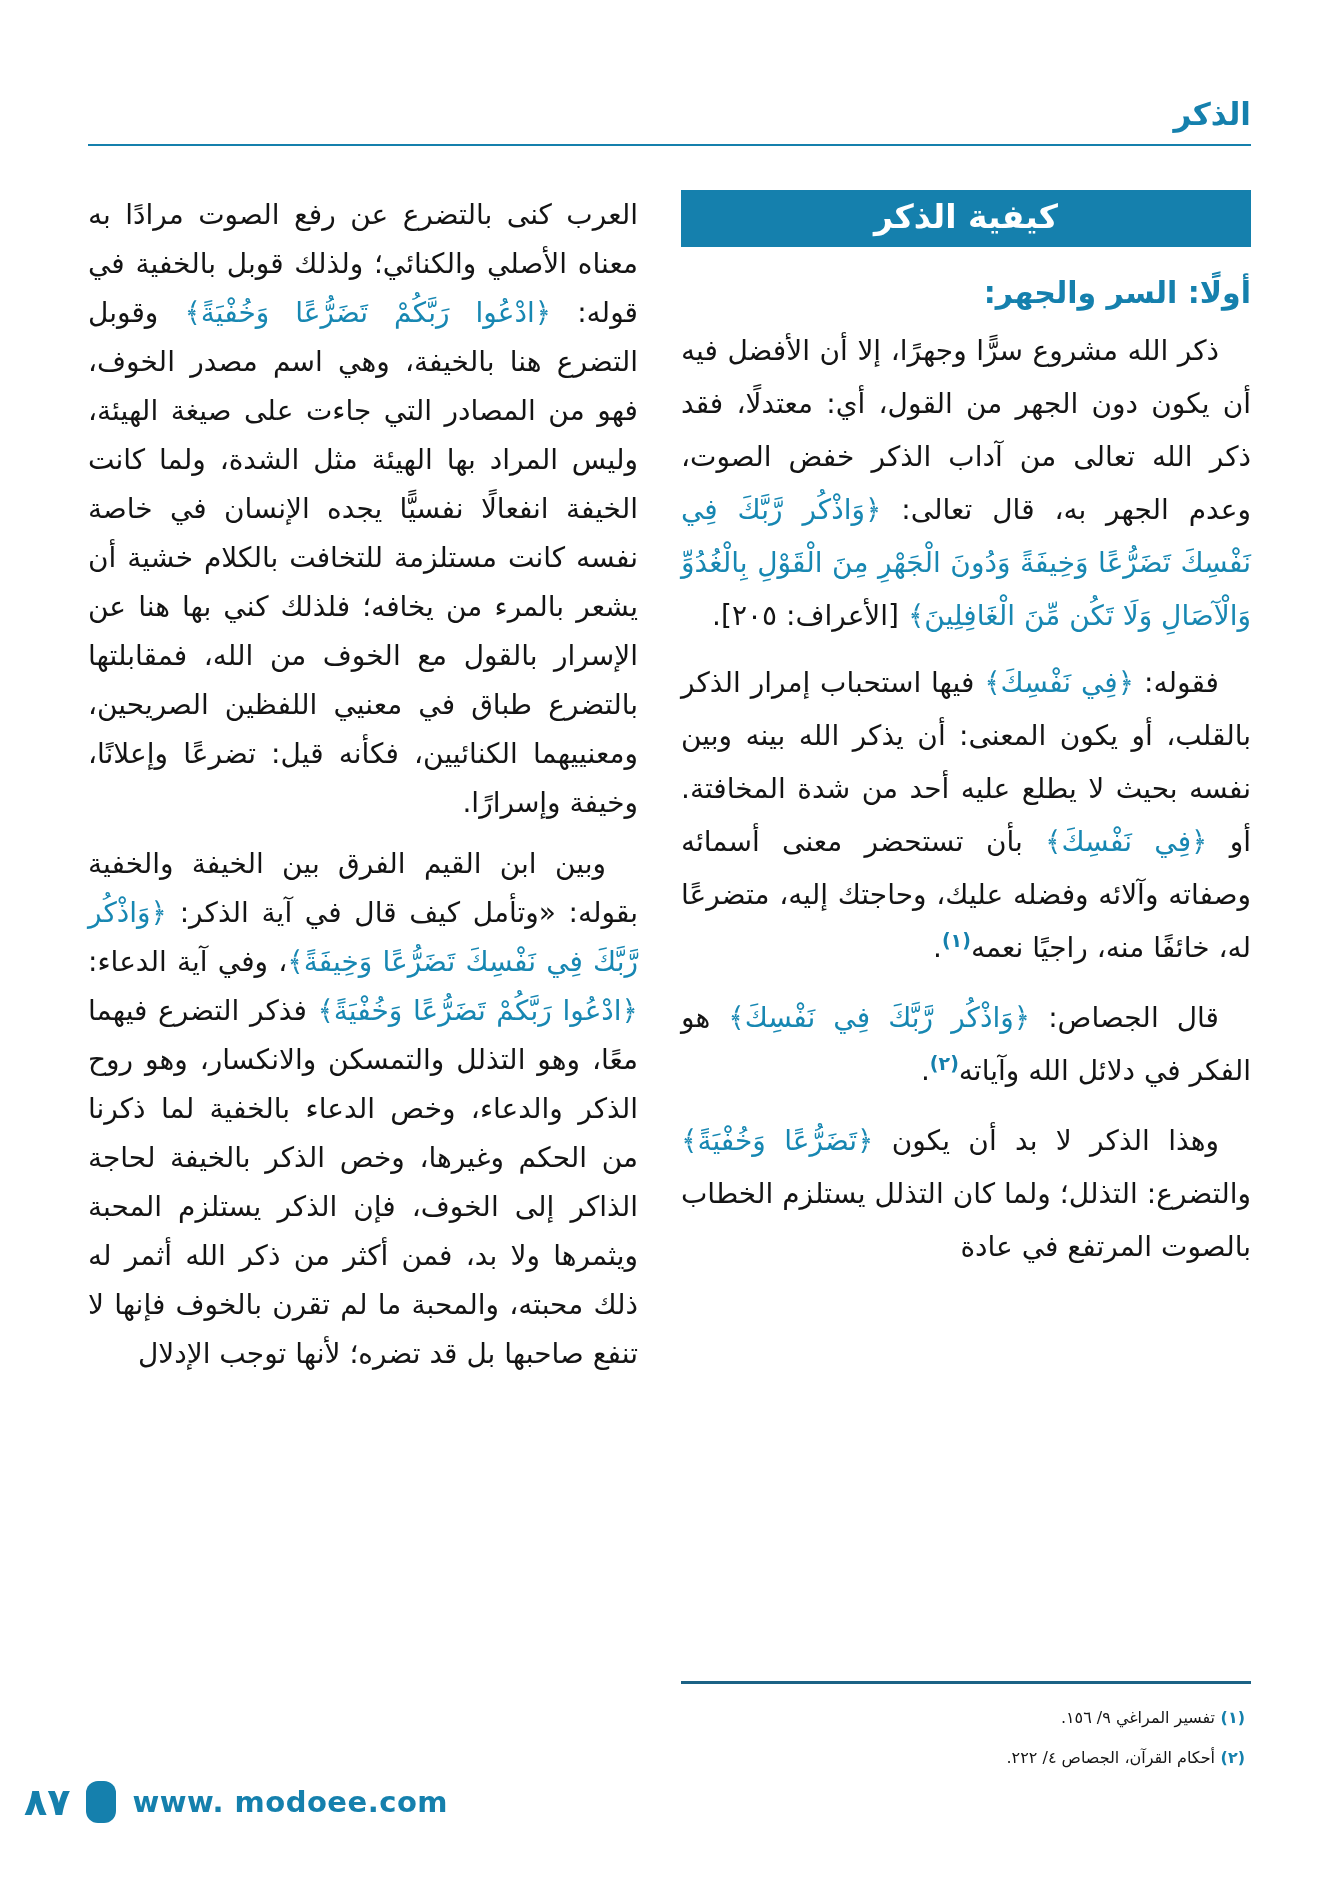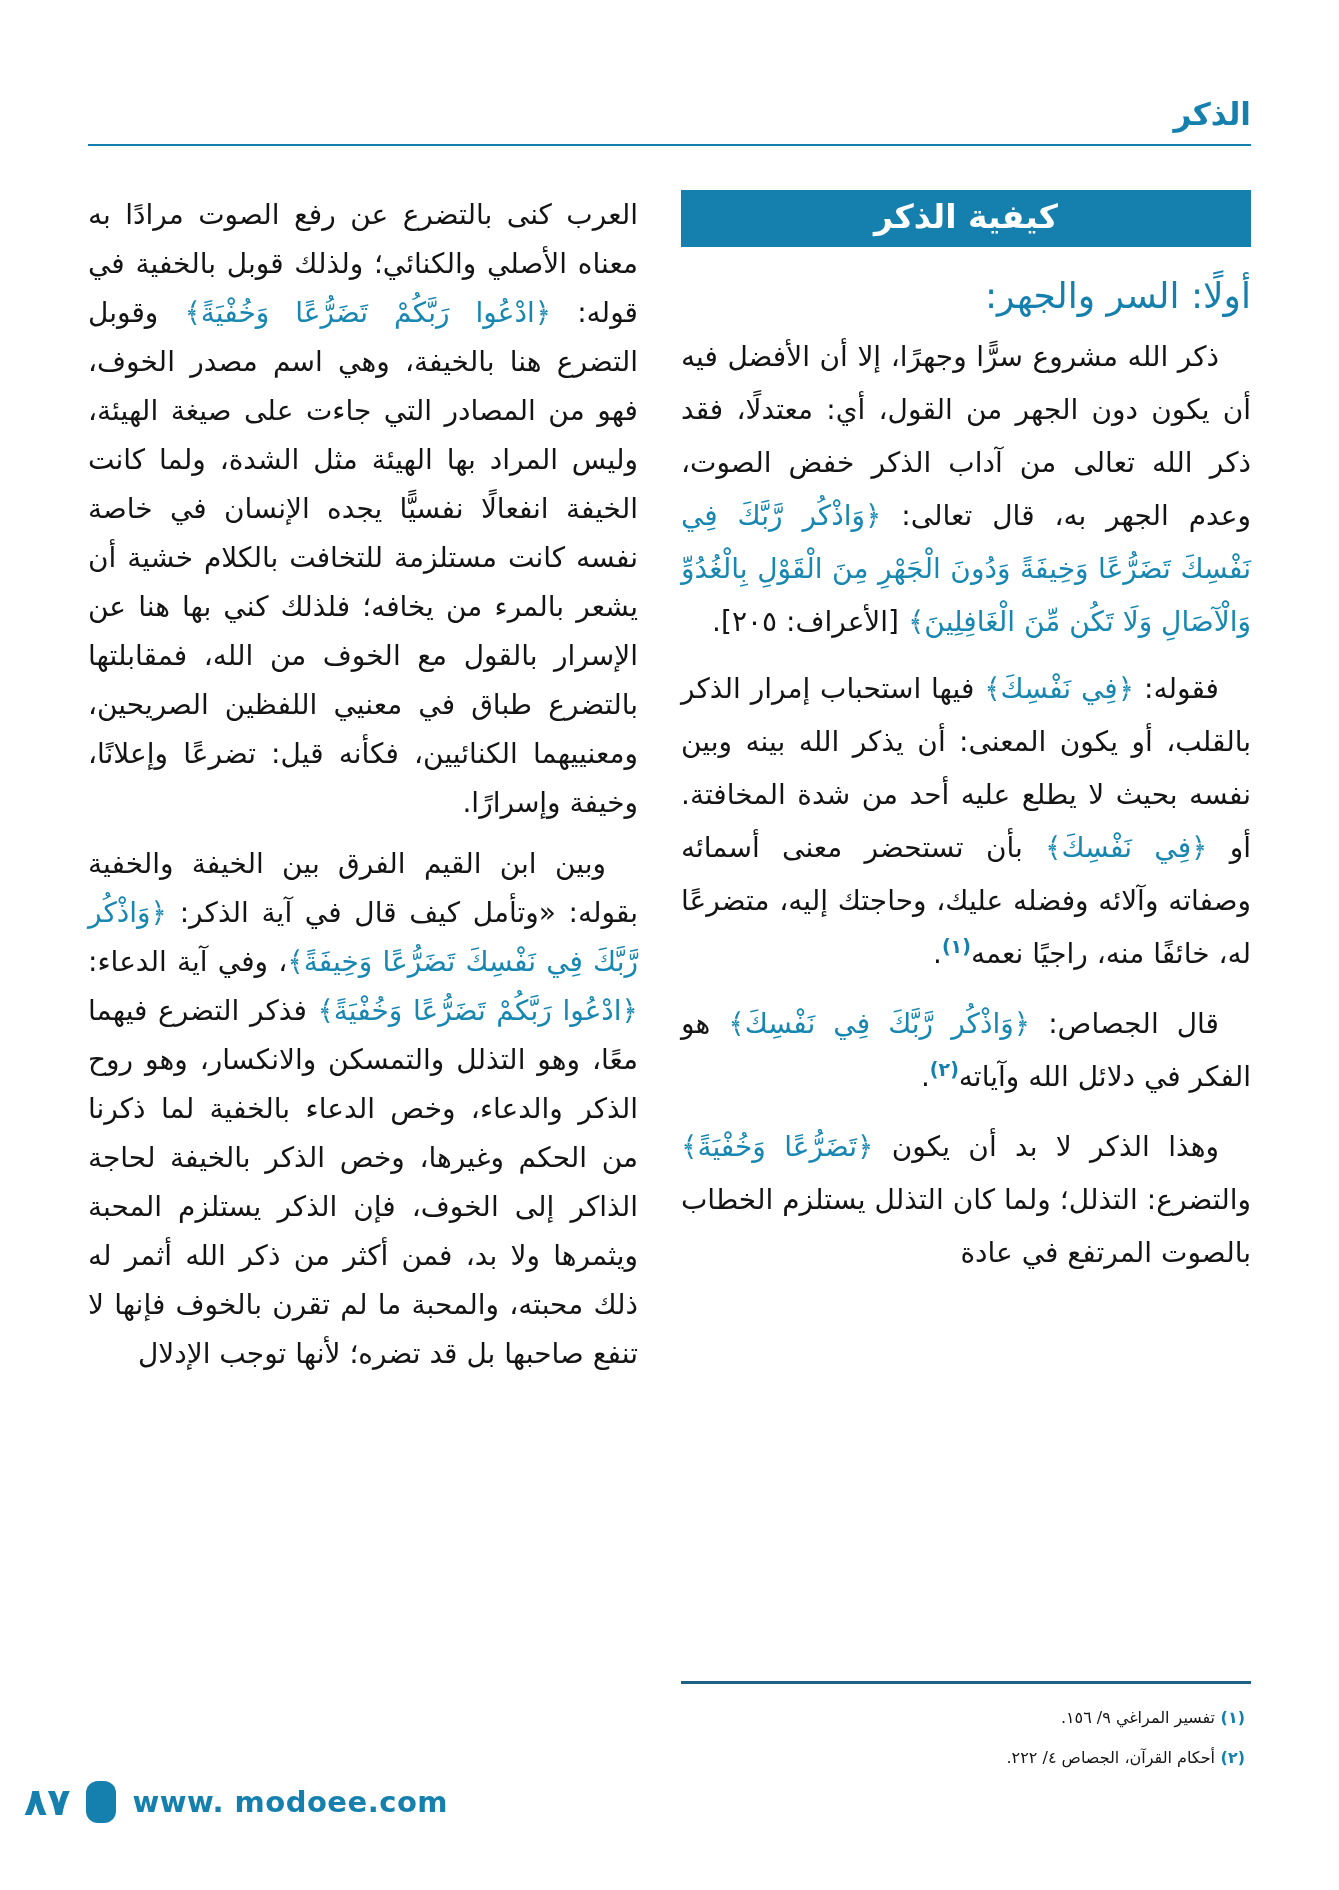--- a/index.html
+++ b/index.html
@@ -13,21 +13,21 @@
   .page { width:100%; height:100%; padding:96px 88px 0; position:relative; }
   .header { text-align:right; border-bottom:2px solid var(--accent); padding-bottom:12px; }
   .header-title { color:var(--accent); font-size:31px; font-weight:bold; }
   .columns { display:flex; gap:43px; margin-top:44px; height:1596px; }
   .col-right { flex:0 0 570px; display:flex; flex-direction:column; }
   .col-left  { flex:0 0 550px; }
   .section-box {
     background:var(--accent); color:#ffffff; text-align:center;
     font-size:33px; font-weight:bold; padding:7px 0 11px; border-radius:0;
   }
-  .subheading { color:var(--accent); font-size:36px; font-weight:normal; margin:28px 0 14px; }
+  .subheading { color:var(--accent); font-size:30px; font-weight:bold; margin:28px 0 14px; }
   .para { font-size:28px; line-height:53px; text-align:justify; margin-bottom:14px; }
   .col-left .para { line-height:49px; margin-bottom:12px; }
   .para.indent { text-indent:32px; }
   .seg-n { color:var(--ink); }
   .seg-q { color:var(--quran); font-weight:normal; }
   .seg-f { color:var(--accent); font-weight:bold; font-size:19px; position:relative; top:-10px; }
   .fn-rule { margin-top:auto; border-top:3px solid #1b6285; width:100%; }
   .footnotes { padding:14px 6px 8px; }
   .footnote { font-size:16px; line-height:40px; text-align:right; }
   .fn-num { color:var(--accent); font-weight:bold; }

